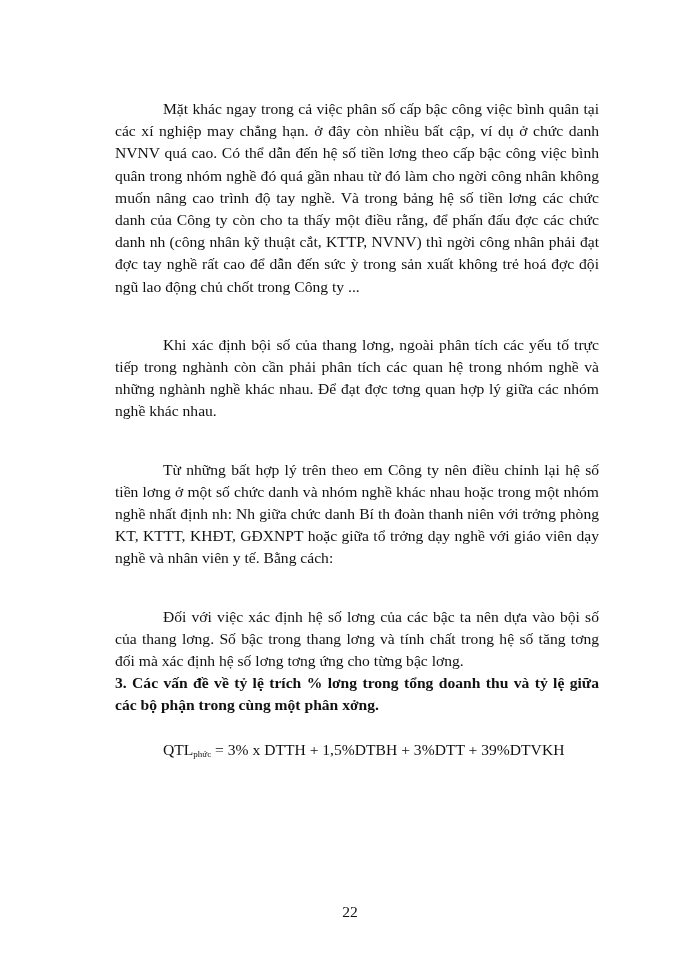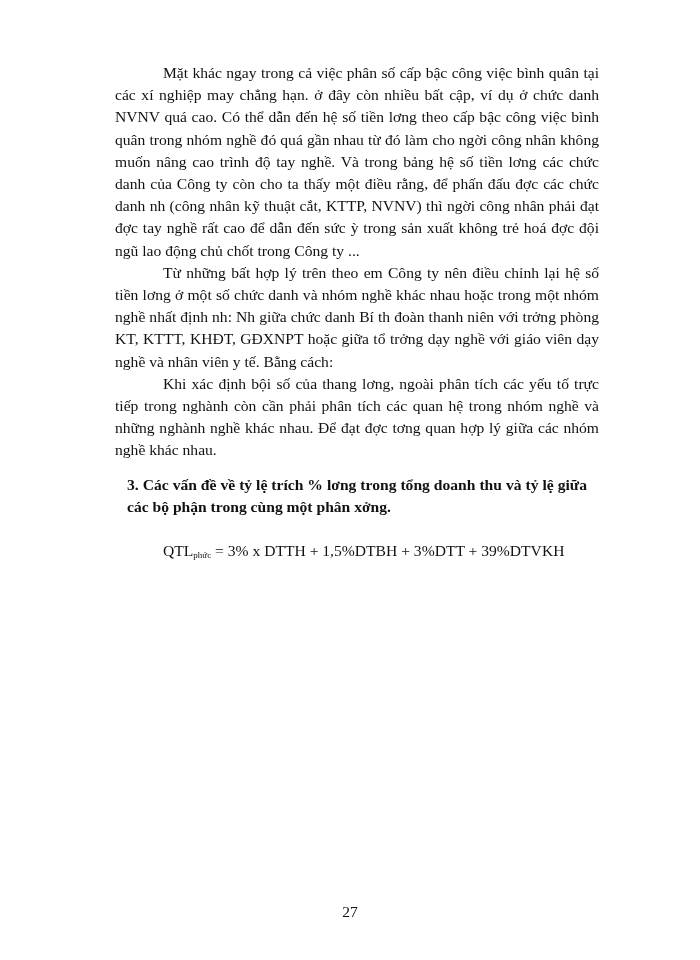--- a/index.html
+++ b/index.html
@@ -3,33 +3,34 @@
 <meta charset="utf-8">
 <style>
   html, body { margin: 0; padding: 0; background: #ffffff; }
   body { width: 700px; height: 960px; position: relative; overflow: hidden; }
   .page {
     position: absolute; left: 115px; top: 62px; width: 484px;
     font-family: "Liberation Serif", "DejaVu Serif", serif;
     font-size: 15.6px; line-height: 22.2px; color: #111111;
   }
   .p { margin: 0; text-align: justify; }
-  .ind { text-indent: 48px; }
-  .heading { font-weight: bold; margin: 12px; text-align: justify; }
+  .ind { text-indent: 48px; margin-top: 36px; }
+  .heading { font-weight: bold; margin: 0; text-align: justify; }
   .formula { margin: 22px 0 0 0; padding-left: 48px; white-space: pre; }
   .formula sub { font-size: 9px; vertical-align: -2px; }
   .page-number {
     position: absolute; left: 0; width: 700px; top: 903px; text-align: center;
     font-family: "Liberation Serif", "DejaVu Serif", serif; font-size: 15.6px; color: #111;
   }
 </style>
 </head>
 <body>
 
 <div class="page">
   <p class="p ind">Mặt khác ngay trong cả việc phân số cấp bậc công việc bình quân tại các xí nghiệp may chẳng hạn. ở đây còn nhiều bất cập, ví dụ ở chức danh NVNV quá cao. Có thể dẫn đến hệ số tiền lơng  theo cấp bậc công việc bình quân trong nhóm nghề đó quá gần nhau từ đó làm cho ngời  công nhân không muốn nâng cao trình độ tay nghề. Và trong bảng hệ số tiền lơng  các chức danh của Công ty còn cho ta thấy một điều rằng, để phấn đấu đợc  các chức danh nh  (công nhân kỹ thuật cắt, KTTP, NVNV) thì ngời  công nhân phải đạt đợc  tay nghề rất cao để dẫn đến sức ỳ trong sản xuất không trẻ hoá đợc đội ngũ lao động chủ chốt trong Công ty ...</p>
+  <p class="p ind">Khi xác định bội số của thang lơng,  ngoài phân tích các yếu tố trực tiếp trong nghành còn cần phải phân tích các quan hệ trong nhóm nghề và những nghành nghề khác nhau. Để đạt đợc  tơng  quan hợp lý giữa các nhóm nghề khác nhau.</p>
   <p class="p ind">Từ những bất hợp lý trên theo em Công ty nên điều chỉnh lại hệ số tiền lơng  ở một số chức danh và nhóm nghề khác nhau hoặc trong một nhóm nghề nhất định nh:  Nh  giữa chức danh Bí th  đoàn thanh niên với trởng phòng KT, KTTT, KHĐT, GĐXNPT hoặc giữa tổ trởng  dạy nghề với giáo viên dạy nghề và nhân viên y tế. Bằng cách:</p>
-  <p class="p ind">Khi xác định bội số của thang lơng,  ngoài phân tích các yếu tố trực tiếp trong nghành còn cần phải phân tích các quan hệ trong nhóm nghề và những nghành nghề khác nhau. Để đạt đợc  tơng  quan hợp lý giữa các nhóm nghề khác nhau.</p>
+  <p class="p ind">Đối với việc xác định hệ số lơng  của các bậc ta nên dựa vào bội số của thang lơng.  Số bậc trong thang lơng  và tính chất trong hệ số tăng tơng  đối mà xác định hệ số lơng  tơng  ứng cho từng bậc lơng.</p>
   <p class="heading">3. Các vấn đề về tỷ lệ trích % lơng  trong tổng doanh thu và tỷ lệ giữa các bộ phận trong cùng một phân xởng.</p>
   <p class="formula"><span>QTL</span><sub>phức</sub><span> = 3% x DTTH + 1,5%DTBH + 3%DTT + 39%DTVKH</span></p>
 </div>
 
-<div class="page-number">27</div>
+<div class="page-number">22</div>
 
 </body></html>

